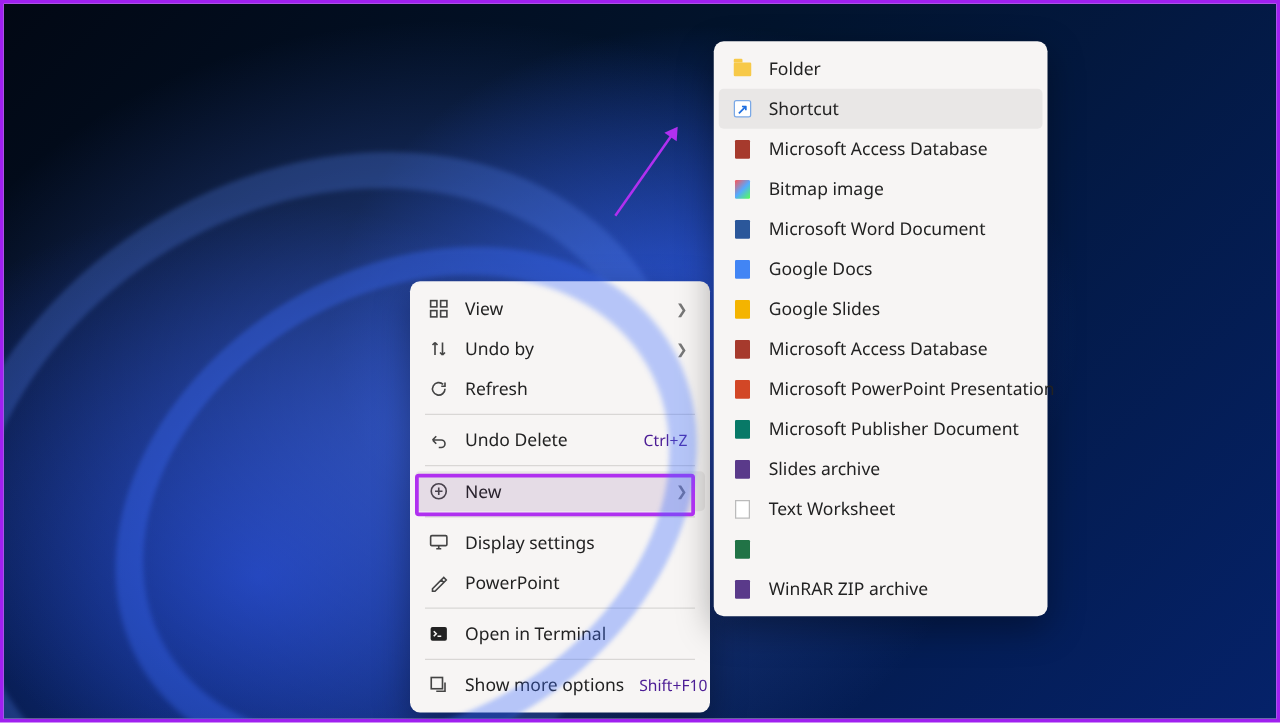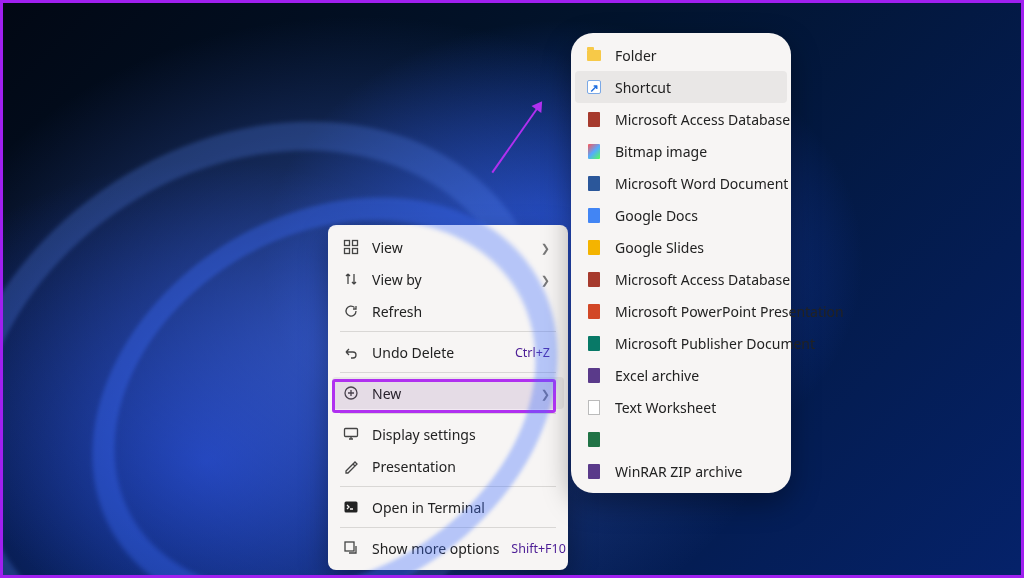--- a/index.html
+++ b/index.html
@@ -43,21 +43,21 @@
     position: relative;
   }
   .menu .item.hover { background: #e9e7e6; }
   .menu .sep { height:1px; background:#d9d7d5; margin:4px 8px; }
   .menu .label { flex:1 1 auto; white-space: nowrap; }
   .menu .shortcut { color:#4c1d95; font-size:12.5px; }
   .menu .chev { color:#777; font-size:11px; }
   .menu .ic { width:18px; height:18px; display:flex; align-items:center; justify-content:center; flex:0 0 18px; }
 
   #ctx { left: 325px; top: 222px; width: 240px; }
-  #sub { left: 568px; top: 30px;  width: 220px; border-radius: 22px; }
+  #sub { left: 568px; top: 30px;  width: 267px; }
 
   .hl { position:absolute; border:3px solid #b030f0; border-radius:3px; background: rgba(176,48,240,0.06); pointer-events:none; }
   #hl-new { left:329px; top:376px; width:224px; height:34px; }
 
   .arrow { position:absolute; width:2px; background:#b030f0; transform-origin: top center; }
   .arrow::after { content:""; position:absolute; left:-5px; top:-2px; width:0;height:0; border-left:6px solid transparent; border-right:6px solid transparent; border-bottom:10px solid #b030f0; }
   #arr { left:537px; top:100px; height:85px; transform: rotate(35deg); }
 
   
   .i-folder { width:14px;height:11px;background:#f7c948;border-radius:1px;position:relative; }
@@ -89,21 +89,21 @@
       <span class="label">View</span>
       <span class="chev">❯</span>
     </div>
 
     <div class="item">
       <span class="ic">
         <svg width="16" height="16" viewBox="0 0 16 16" fill="none" stroke="#444" stroke-width="1.3">
             <path d="M5 3v10M5 3l-2 2M5 3l2 2M11 13V3M11 13l-2-2M11 13l2-2"></path>
           </svg>
       </span>
-      <span class="label">View by</span>
+      <span class="label">Undo by</span>
       <span class="chev">❯</span>
     </div>
 
     <div class="item">
       <span class="ic">
         <svg width="16" height="16" viewBox="0 0 16 16" fill="none" stroke="#444" stroke-width="1.3">
             <path d="M13 8a5 5 0 1 1-1.5-3.5M13 3v3h-3"></path>
           </svg>
       </span>
       <span class="label">Refresh</span>
@@ -145,21 +145,21 @@
       </span>
       <span class="label">Display settings</span>
     </div>
 
     <div class="item">
       <span class="ic">
         <svg width="16" height="16" viewBox="0 0 16 16" fill="none" stroke="#444" stroke-width="1.3">
             <path d="M3 13l7-7 2 2-7 7H3v-2zM10 6l2-2 2 2-2 2"></path>
           </svg>
       </span>
-      <span class="label">Presentation</span>
+      <span class="label">PowerPoint</span>
     </div>
 
     <div class="sep"></div>
 
     <div class="item">
       <span class="ic">
         <svg width="16" height="16" viewBox="0 0 16 16" fill="#222">
             <rect x="1.5" y="2.5" width="13" height="11" rx="1.5"></rect>
             <path d="M4 6l2 2-2 2M7 10h3" stroke="#f7f5f4" stroke-width="1.3" fill="none"></path>
           </svg>
@@ -240,21 +240,21 @@
     <div class="item">
       <span class="ic">
           <span class="i-doc i-pub"></span>
         </span>
       <span class="label">Microsoft Publisher Document</span>
     </div>
     <div class="item">
       <span class="ic">
           <span class="i-doc i-rar"></span>
         </span>
-      <span class="label">Excel archive</span>
+      <span class="label">Slides archive</span>
     </div>
     <div class="item">
       <span class="ic">
           <span class="i-txt"></span>
         </span>
       <span class="label">Text Worksheet</span>
     </div>
     <div class="item">
       <span class="ic">
           <span class="i-doc i-excel"></span>

